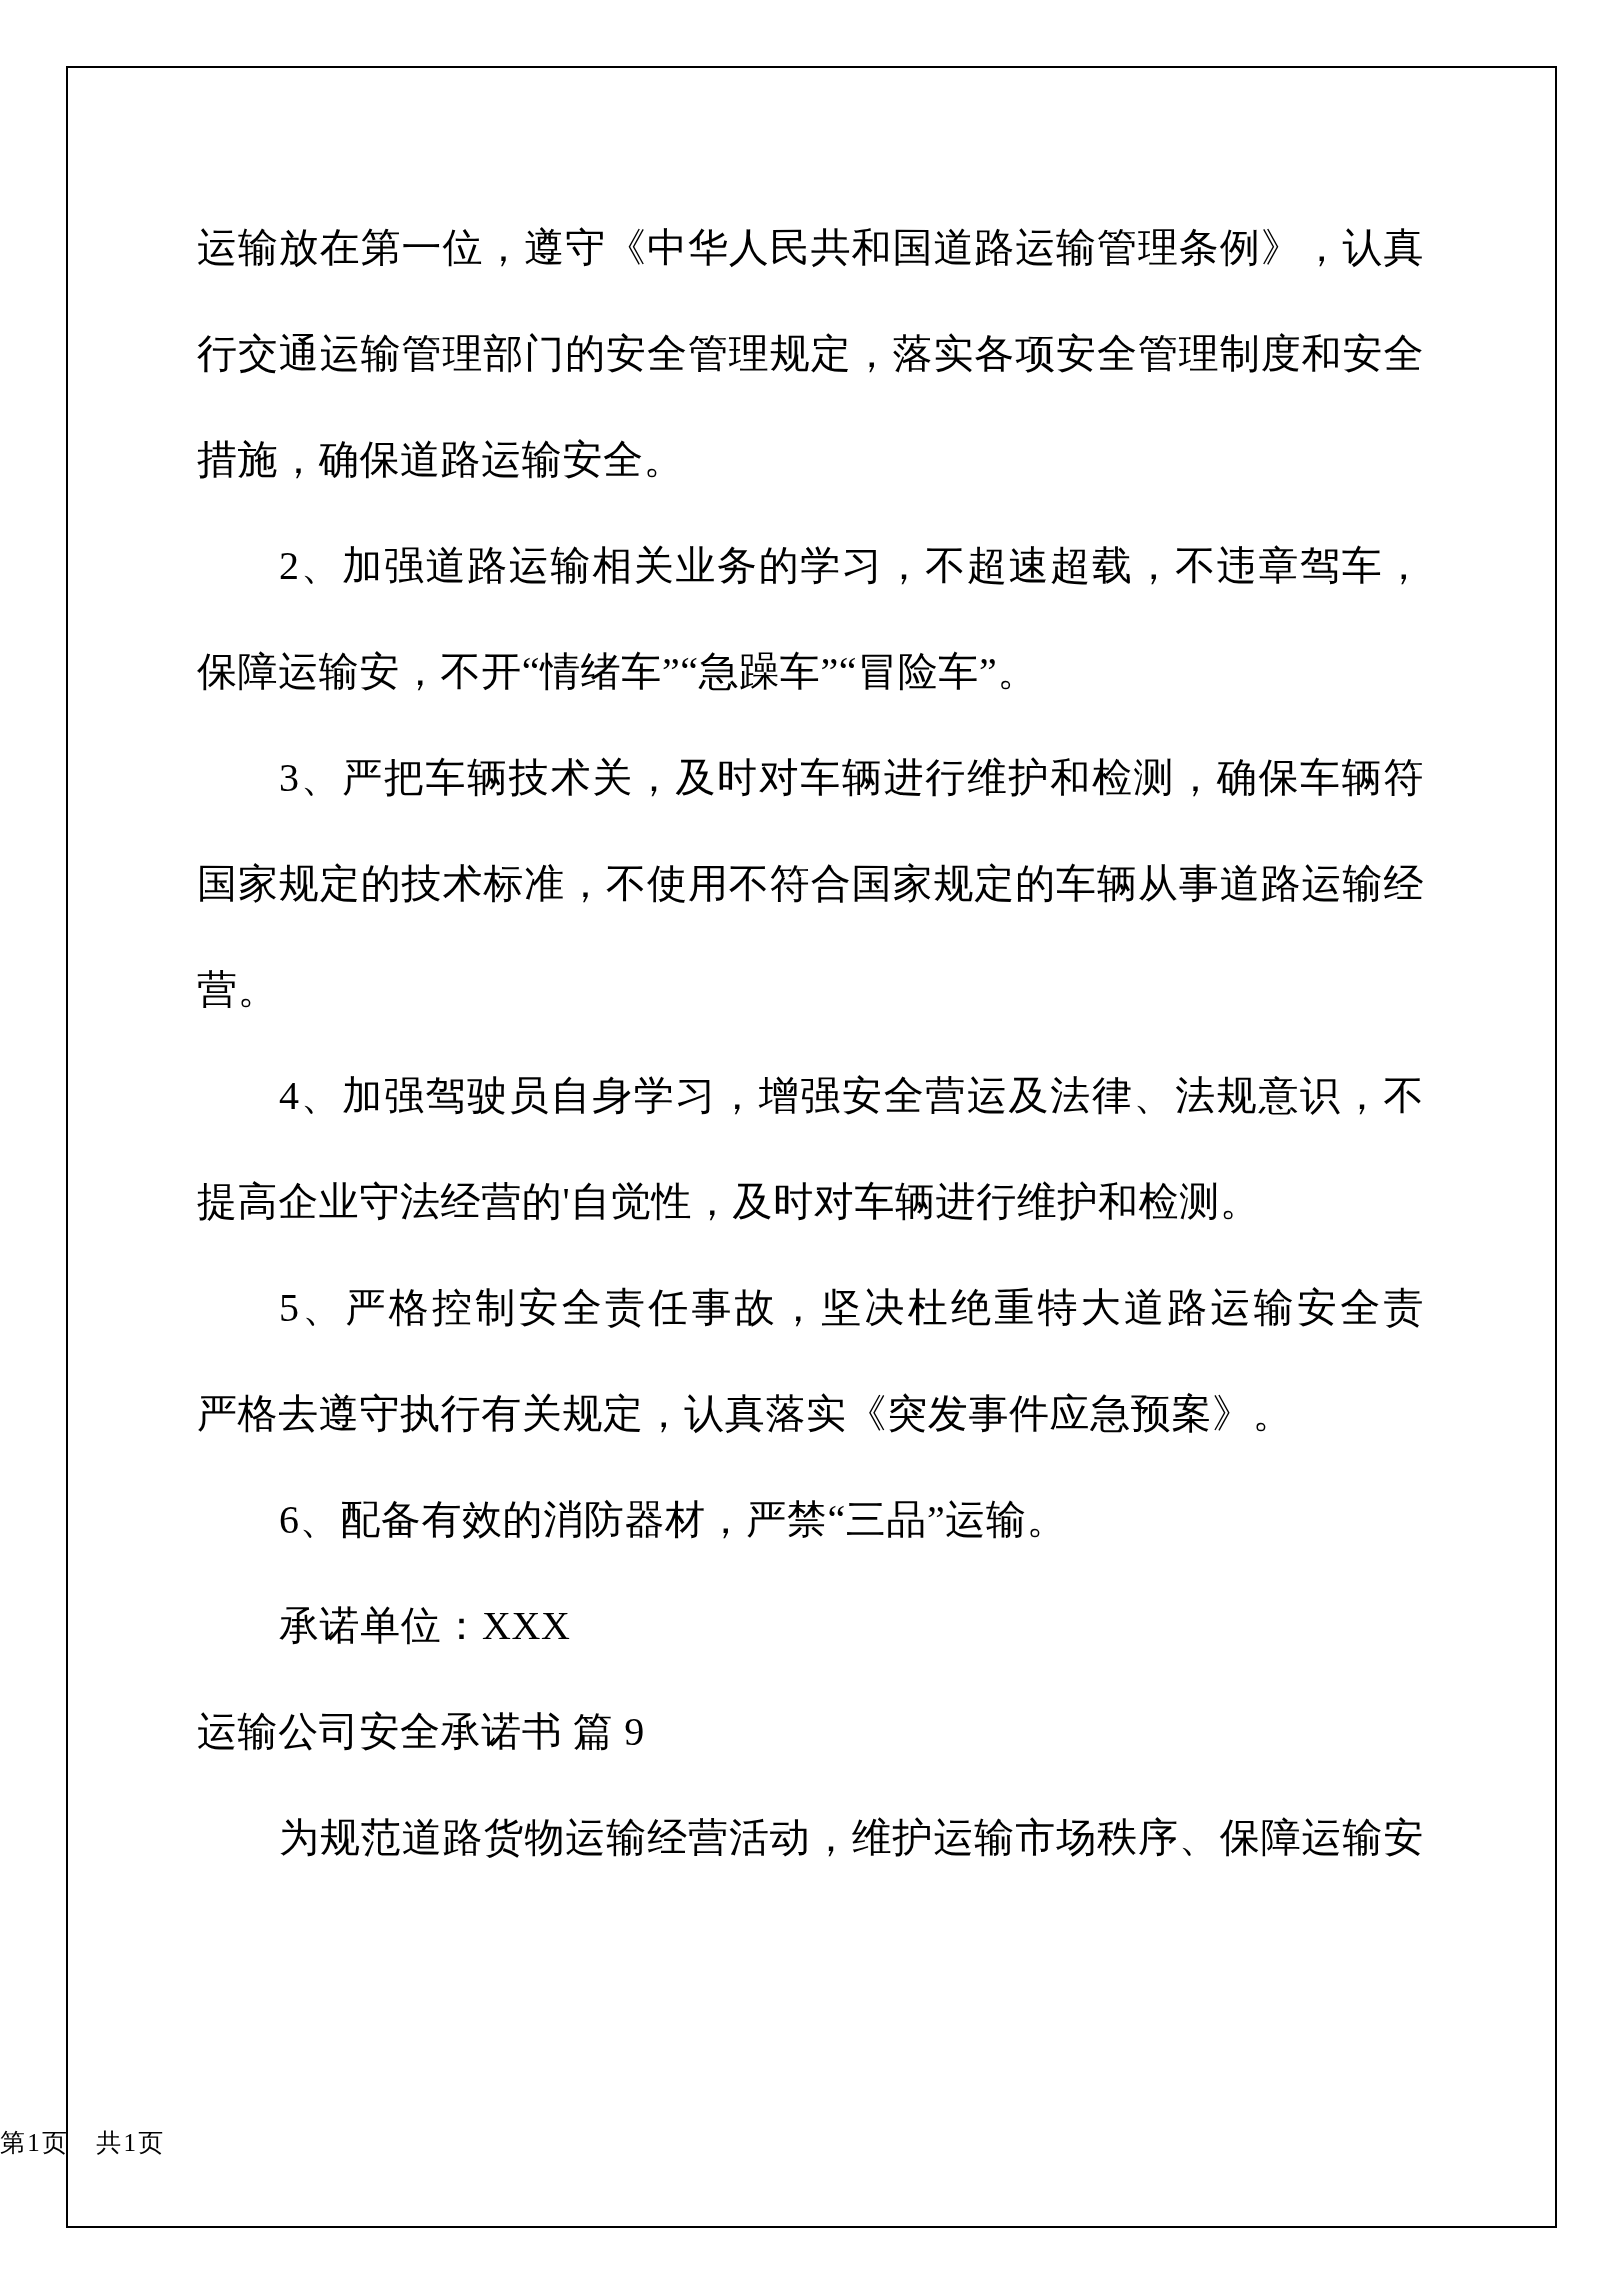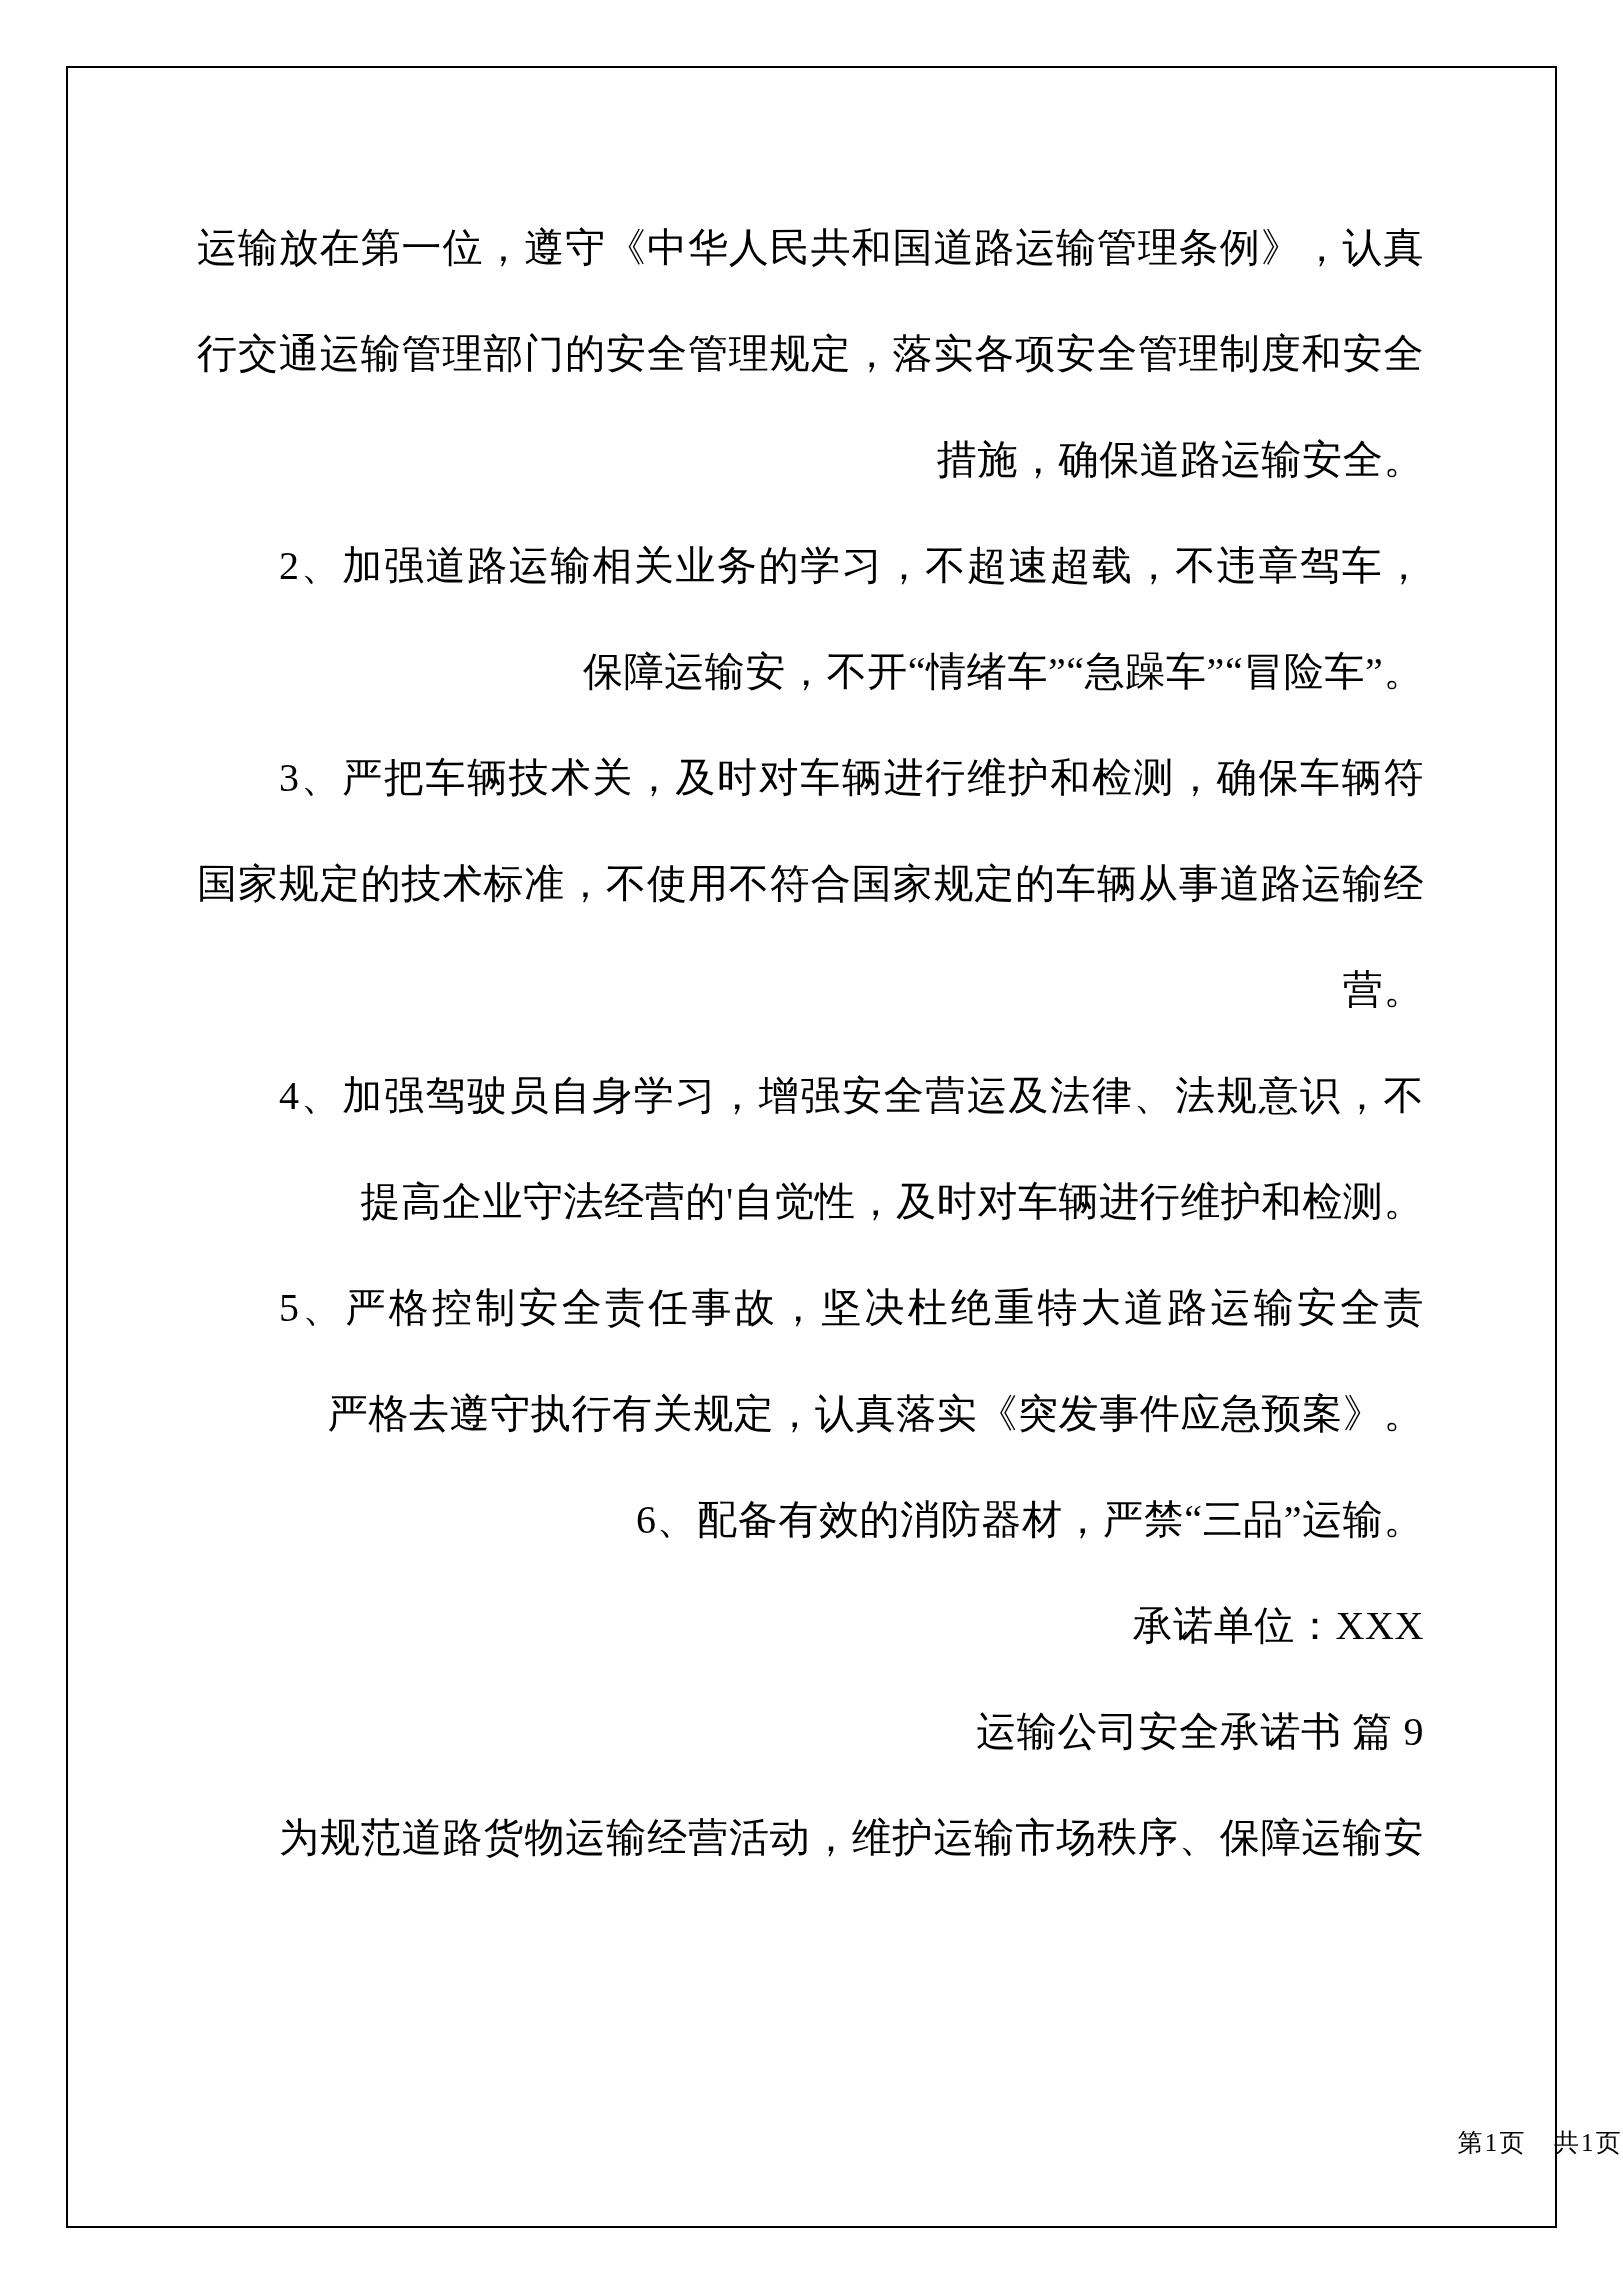--- a/index.html
+++ b/index.html
@@ -30,38 +30,38 @@
     left: 197px;
     top: 195px;
     width: 1227px;
   }
   .line {
     font-size: 40px;
     line-height: 106px;
     height: 106px;
     letter-spacing: 0.6px;
     white-space: nowrap;
-    text-align: right;
+    text-align: left;
   }
   .line.indent {
     padding-left: 82px;
     box-sizing: border-box;
   }
   .line.justify {
     white-space: normal;
     text-align: justify;
     text-align-last: justify;
     overflow: hidden;
   }
   .footer {
     position: absolute;
     left: 0;
     top: 2127px;
     width: 1623px;
-    text-align: right;
+    text-align: left;
     font-size: 25px;
     line-height: 31px;
     letter-spacing: 2.2px;
   }
 </style>
 </head>
 <body>
 
 <div class="page">
   <div class="frame"></div>

